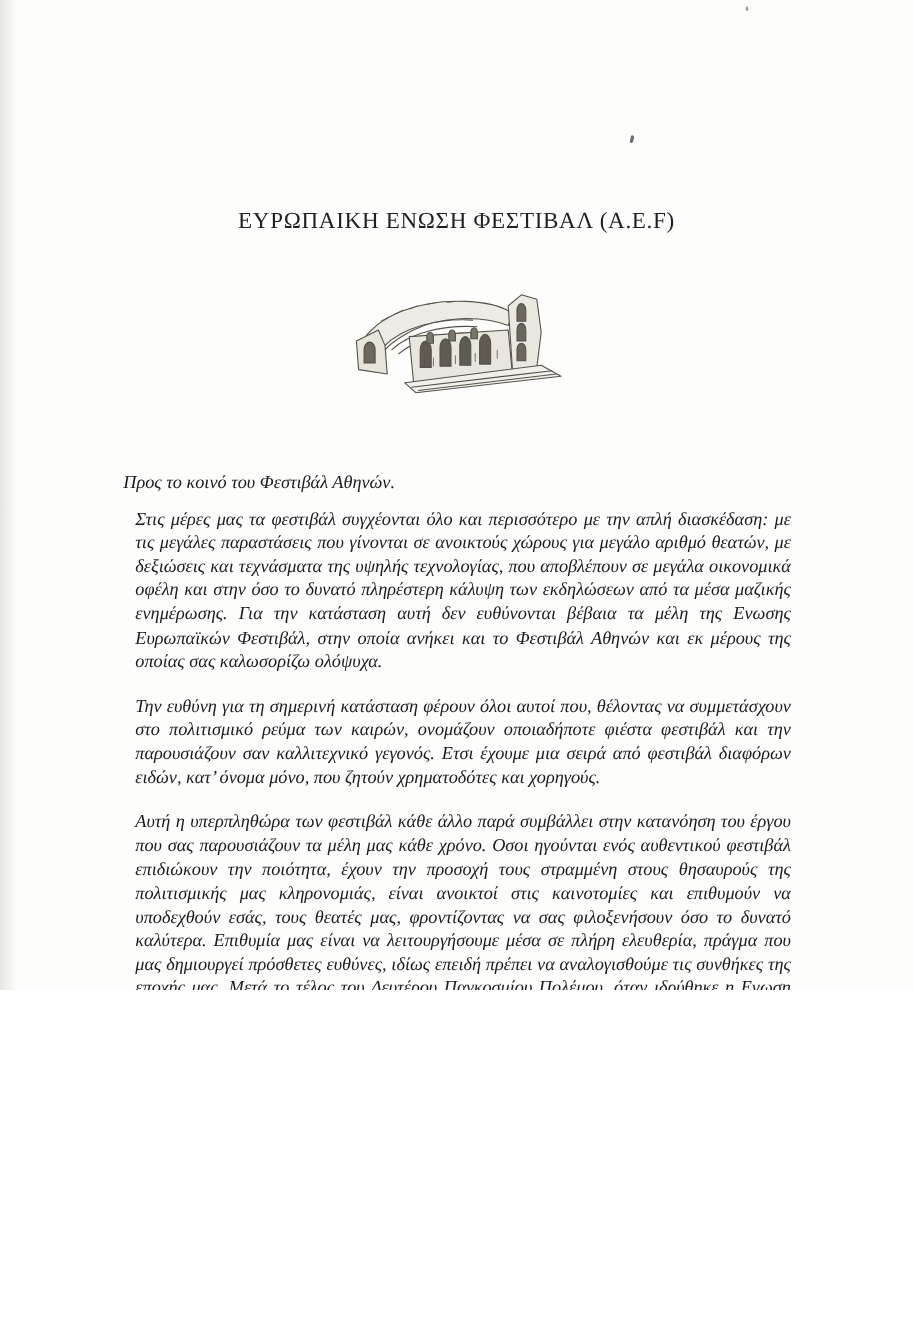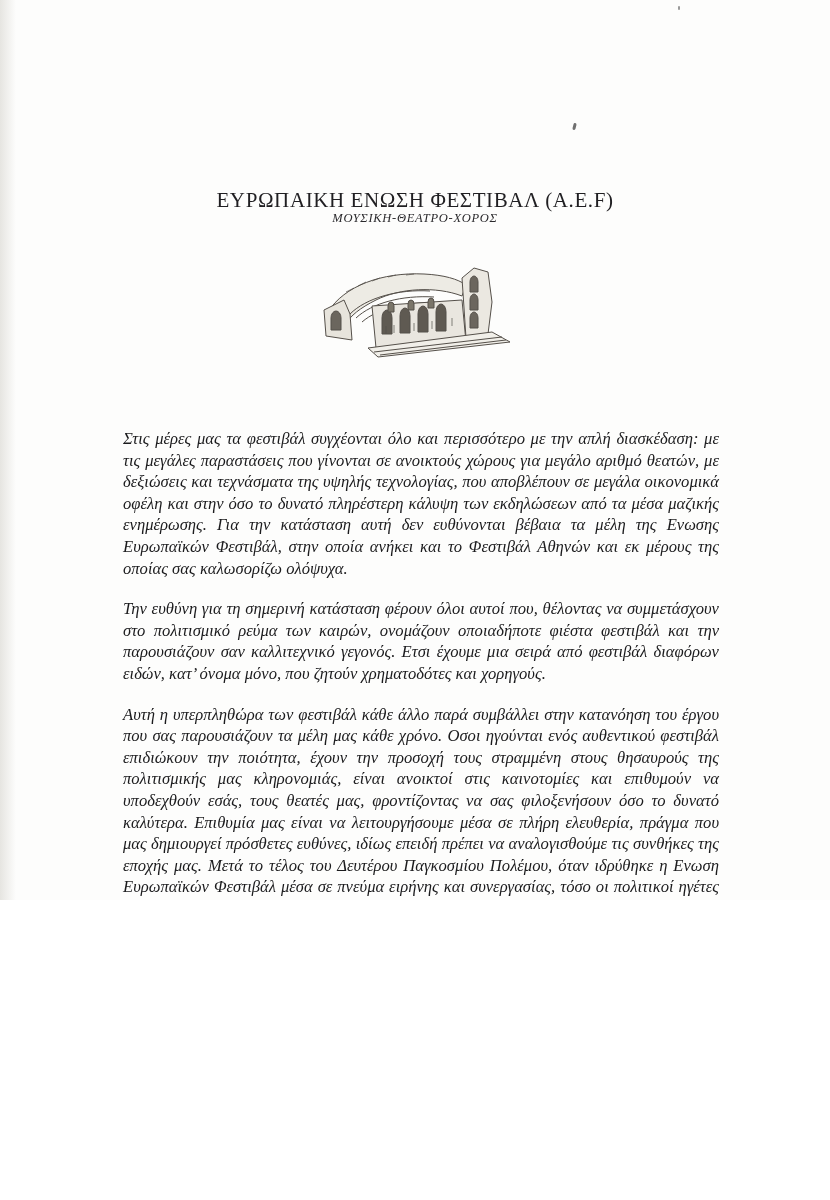--- a/index.html
+++ b/index.html
@@ -79,21 +79,20 @@
 </head>
 <body>
 
 <div class="page">
 
   <div class="edge-shade"></div>
   <div class="speck-1"></div>
   <div class="speck-2"></div>
 
   <h1 class="doc-title">ΕΥΡΩΠΑΙΚΗ ΕΝΩΣΗ ΦΕΣΤΙΒΑΛ (A.E.F)</h1>
-  <div class="doc-subtitle">ΜΟΥΣΙΚΗ-ΘΕΑΤΡΟ-ΧΟΡΟΣ</div>
 
   <div class="figure-wrap">
 
     <svg width="198" height="106" viewBox="0 0 198 106" role="img">
       <g stroke="#55504a" stroke-width="1" stroke-linejoin="round" fill="#edebe4">
 
         <path d="M12,56 C28,30 66,16 108,18 C128,19 142,23 150,29 L146,40 C120,30 84,32 60,44 C44,52 34,60 30,68 L12,62 Z"></path>
 
         <path d="M34,58 C50,42 82,33 114,35" fill="none"></path>
         <path d="M40,62 C56,47 86,39 118,41" fill="none"></path>
@@ -121,18 +120,19 @@
         <path d="M58,96 L186,81" fill="none"></path>
         <path d="M64,99 L190,84" fill="none"></path>
 
         <path d="M30,36 l8,-4 M42,30 l8,-4 M56,25 l8,-3 M72,21 l8,-2 M90,19 l8,-1" fill="none" stroke-width="0.7"></path>
         <path d="M70,70 l0,8 M78,69 l0,8 M98,67 l0,8 M116,65 l0,8 M136,62 l0,8" fill="none" stroke-width="0.7"></path>
       </g>
     </svg>
   </div>
 
   <div class="letter-body">
+    <p class="salutation">Προς το κοινό του Φεστιβάλ Αθηνών.</p>
     <p class="para">Στις μέρες μας τα φεστιβάλ συγχέονται όλο και περισσότερο με την απλή διασκέδαση: με τις μεγάλες παραστάσεις που γίνονται σε ανοικτούς χώρους για μεγάλο αριθμό θεατών, με δεξιώσεις και τεχνάσματα της υψηλής τεχνολογίας, που αποβλέπουν σε μεγάλα οικονομικά οφέλη και στην όσο το δυνατό πληρέστερη κάλυψη των εκδηλώσεων από τα μέσα μαζικής ενημέρωσης. Για την κατάσταση αυτή  δεν ευθύνονται βέβαια τα μέλη της Ενωσης Ευρωπαϊκών Φεστιβάλ, στην οποία ανήκει και το Φεστιβάλ Αθηνών και εκ μέρους της οποίας σας καλωσορίζω ολόψυχα.</p>
     <p class="para">Την ευθύνη για τη σημερινή κατάσταση φέρουν όλοι αυτοί που, θέλοντας να συμμετάσχουν στο πολιτισμικό ρεύμα των καιρών, ονομάζουν οποιαδήποτε φιέστα φεστιβάλ και την παρουσιάζουν σαν καλλιτεχνικό γεγονός. Ετσι έχουμε μια σειρά από φεστιβάλ διαφόρων ειδών, κατ’ όνομα μόνο, που ζητούν χρηματοδότες και χορηγούς.</p>
     <p class="para">Αυτή η υπερπληθώρα των φεστιβάλ κάθε άλλο παρά συμβάλλει στην κατανόηση του έργου  που σας παρουσιάζουν τα μέλη μας κάθε χρόνο. Οσοι ηγούνται ενός αυθεντικού φεστιβάλ επιδιώκουν την ποιότητα, έχουν την προσοχή τους στραμμένη στους θησαυρούς της πολιτισμικής μας κληρονομιάς, είναι ανοικτοί στις καινοτομίες και επιθυμούν να υποδεχθούν εσάς, τους θεατές μας, φροντίζοντας να σας φιλοξενήσουν όσο το δυνατό καλύτερα. Επιθυμία μας είναι να λειτουργήσουμε μέσα σε πλήρη ελευθερία, πράγμα που μας δημιουργεί πρόσθετες ευθύνες, ιδίως επειδή πρέπει να αναλογισθούμε τις συνθήκες της εποχής μας. Μετά το τέλος του Δευτέρου Παγκοσμίου Πολέμου, όταν ιδρύθηκε η Ενωση Ευρωπαϊκών Φεστιβάλ μέσα σε πνεύμα ειρήνης και συνεργασίας, τόσο οι πολιτικοί ηγέτες όσο και οι πρεσβύτεροί μας δήλωναν ότι όσα είχαν συμβεί μέχρι τότε δεν θά έπρεπε με κανένα τρόπο να ξανασυμβούν. Κι όμως, γι’ άλλη μια φορά ο κόσμος μαστίζεται από πολέμους, βία, μισαλλοδοξία — και όλ’ αυτά πηγάζουν από την παρεξήγηση ότι οι άλλοι οφείλουν να είναι όμοιοι με μας ή ότι μπορούν κάποιοι να μας αναγκάσουν να γίνουμε όμοιοι μ’ εκείνους.</p>
   </div>
 
 </div>
 
 </body></html>

